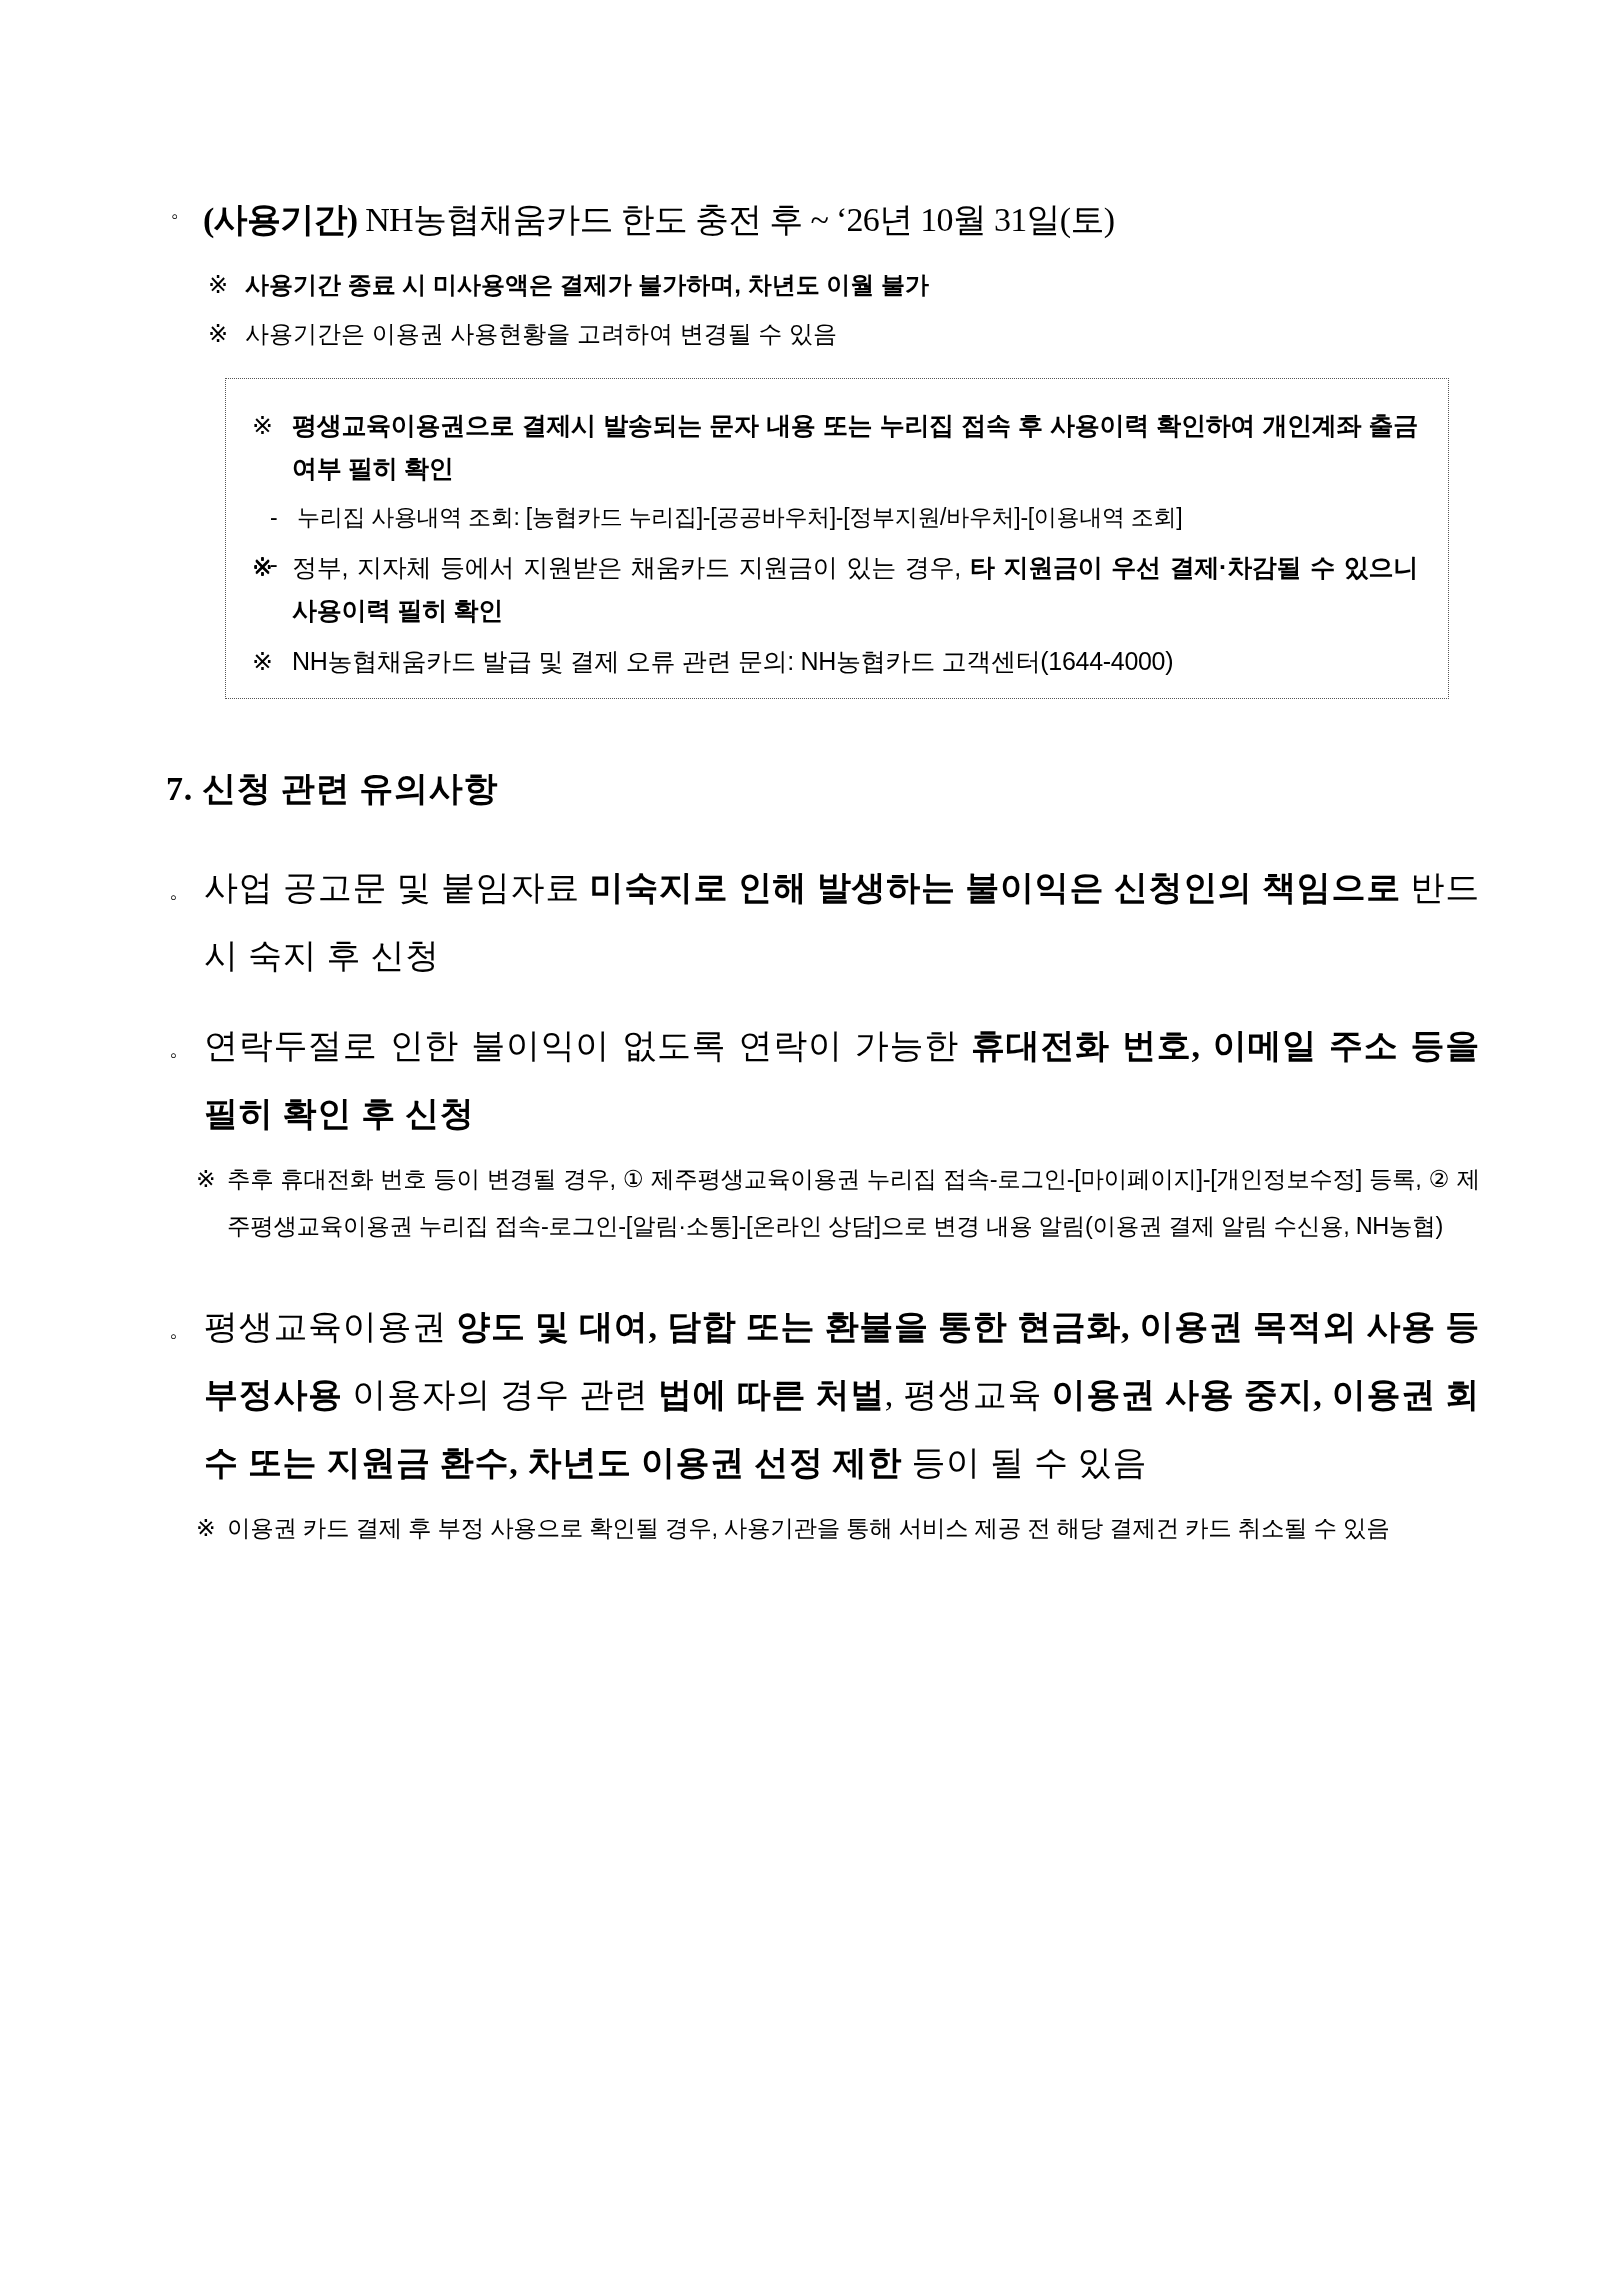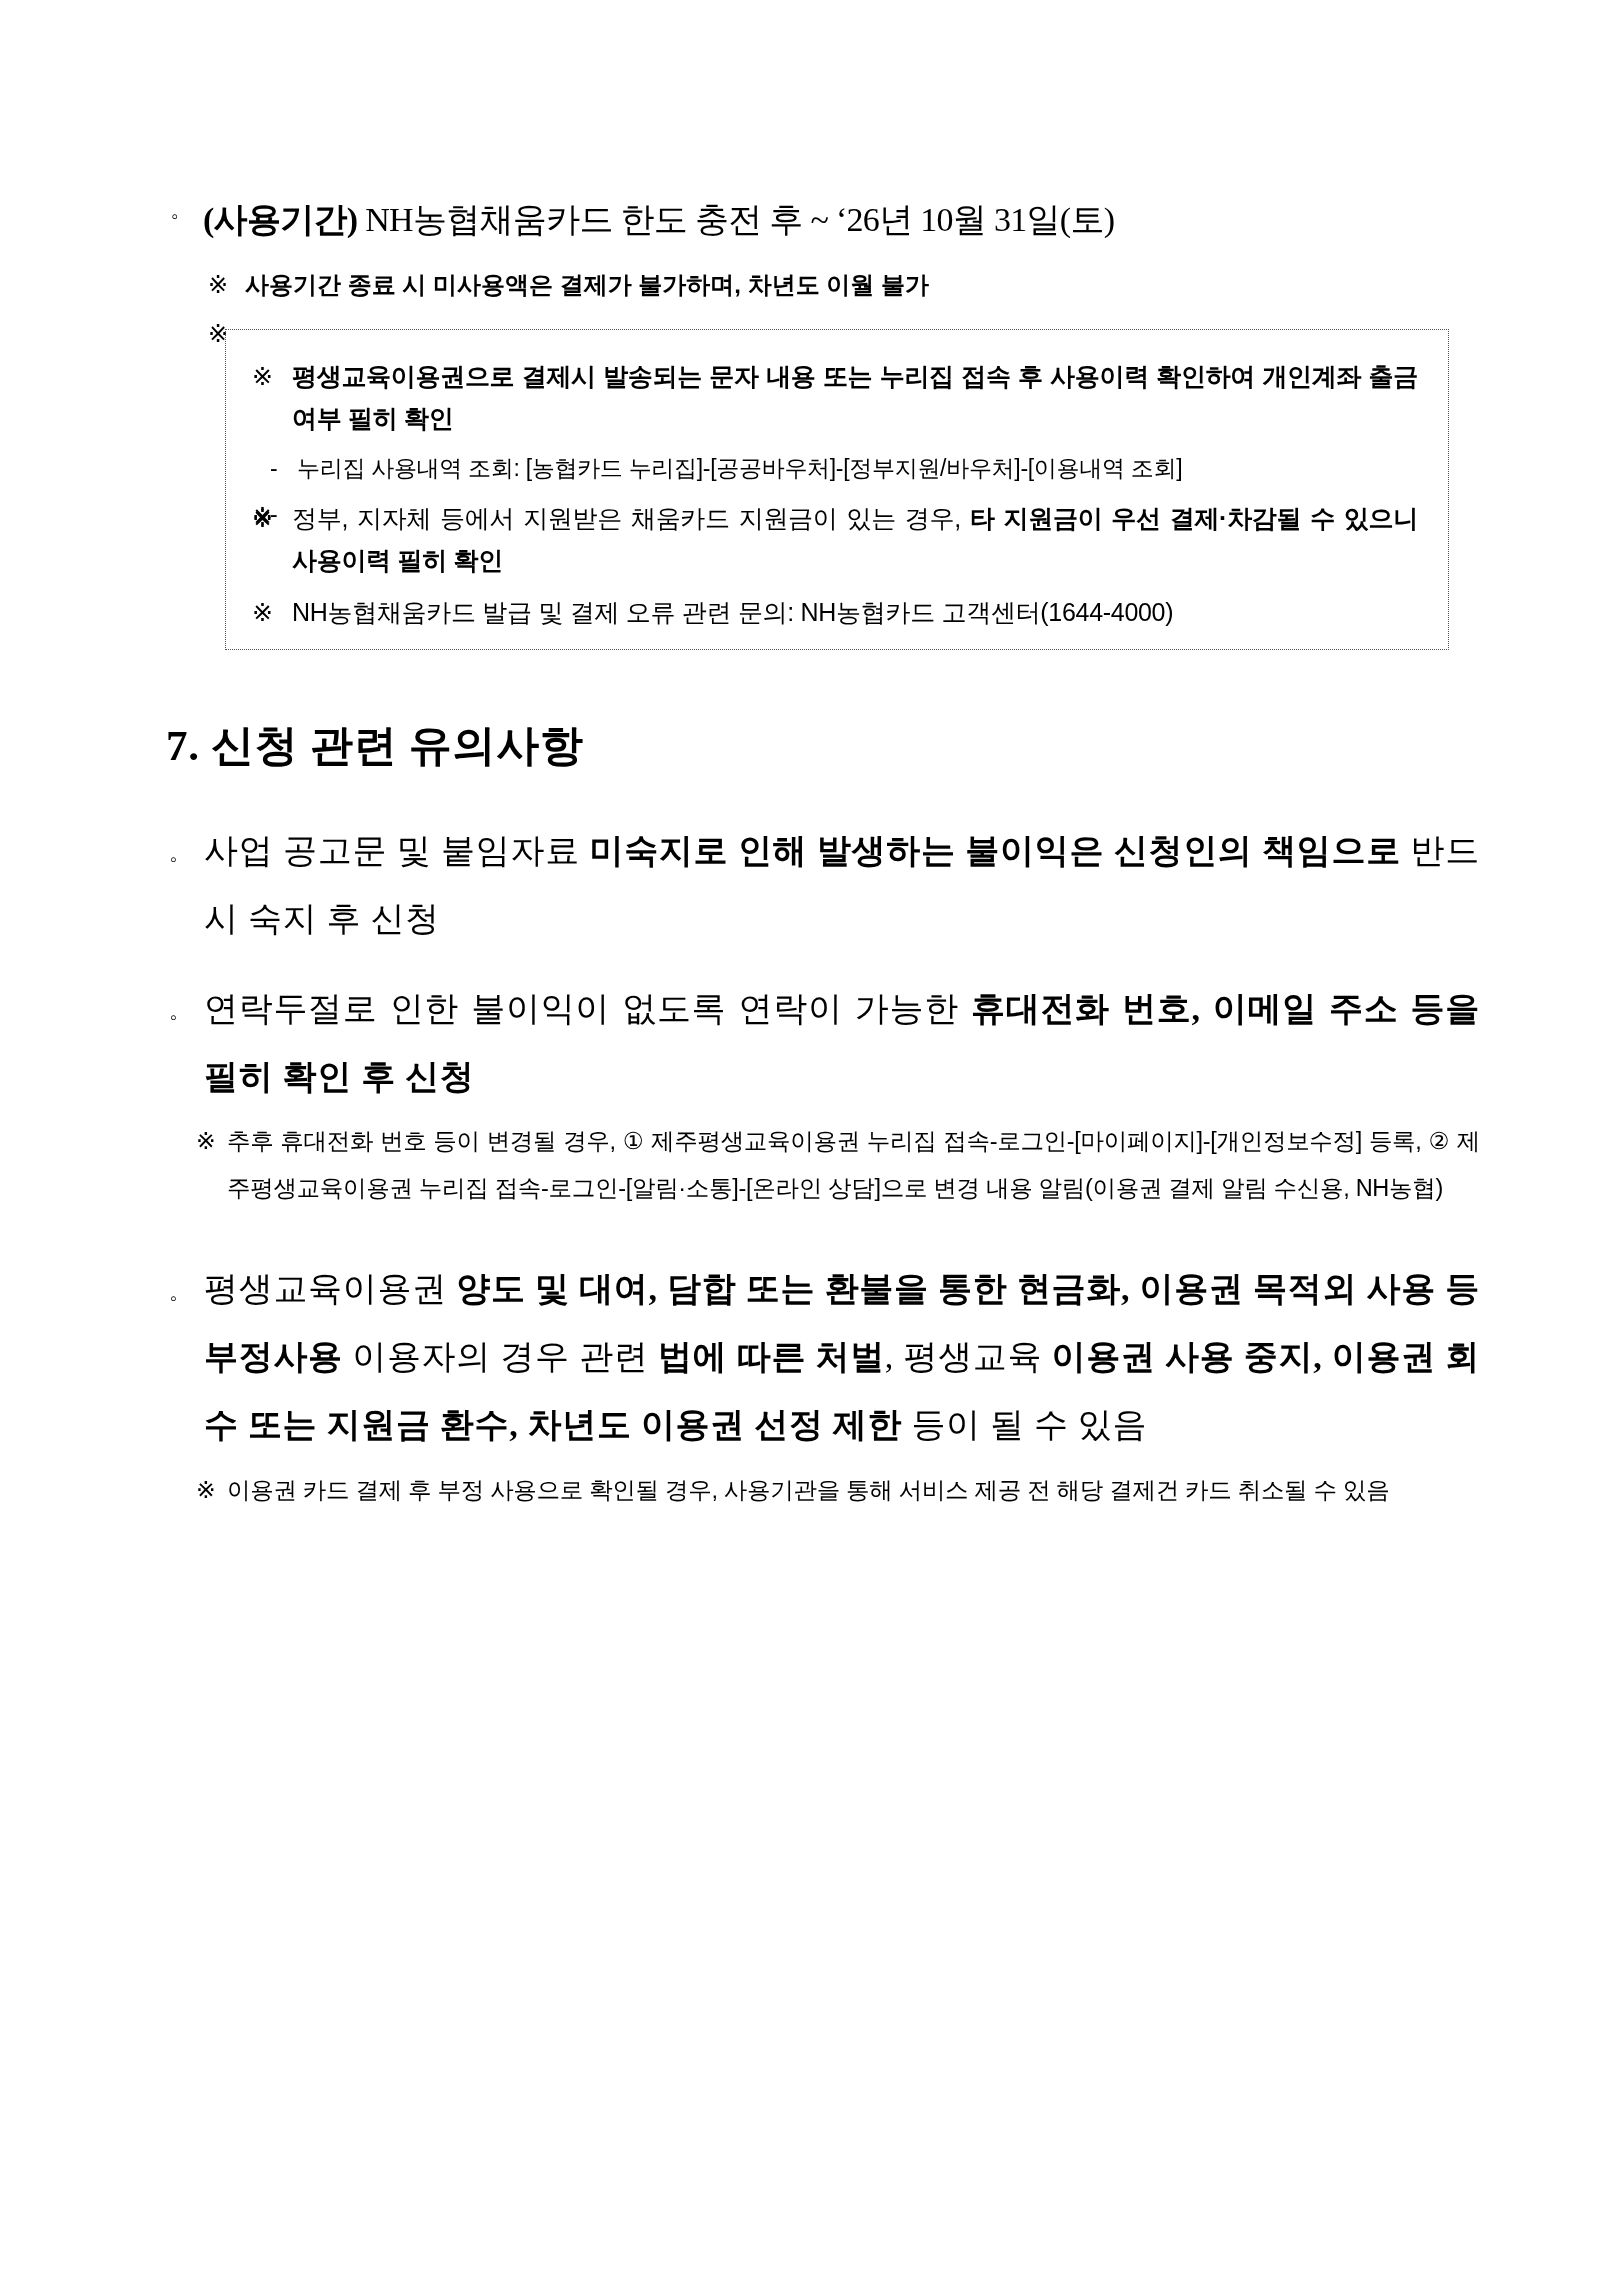--- a/index.html
+++ b/index.html
@@ -39,21 +39,21 @@
     font-family:"Liberation Sans","DejaVu Sans",sans-serif;
     font-size:25px; line-height:1.7; letter-spacing:-0.3px;
   }
   .box-item { padding-left:40px; margin-bottom:9px; }
   .box-item:last-child { margin-bottom:0; }
   .box-item.sub { margin-left:18px; font-size:23px; padding-left:27px; margin-bottom:7.8px; }
 
   
   .section-heading {
     margin-top:68px;
-    font-size:43px; font-weight:bold; letter-spacing:0.7px;
+    font-size:34px; font-weight:bold; letter-spacing:0.7px;
     line-height:1.3;
   }
 
   
   .caution-bullet {
     margin-top:43px;
     font-size:34px; line-height:2.0; letter-spacing:0.7px;
     padding-left:38px;
   }
   .caution-bullet + .caution-bullet { margin-top:22px; }
@@ -77,20 +77,21 @@
     <span><span class="b">(사용기간) </span><span>NH농협채움카드 한도 충전 후 ~ ‘26년 10월 31일(토)</span></span>
   </div>
 
   <div class="top-notes">
     <div class="hang top-note">
       <span class="marker">※</span>
       <span><span class="b">사용기간 종료 시 미사용액은 결제가 불가하며, 차년도 이월 불가</span></span>
     </div>
     <div class="hang top-note">
       <span class="marker">※</span>
+      <span><span>사용기간은 이용권 사용현황을 고려하여 변경될 수 있음</span></span>
     </div>
   </div>
 
   <div class="notice-box">
     <div class="hang box-item">
       <span class="marker">※</span>
       <span><span class="b">평생교육이용권으로 결제시 발송되는 문자 내용 또는 누리집 접속 후 사용이력 확인하여 개인계좌 출금 여부 필히 확인</span></span>
     </div>
     <div class="hang box-item sub">
       <span class="marker">-</span>

